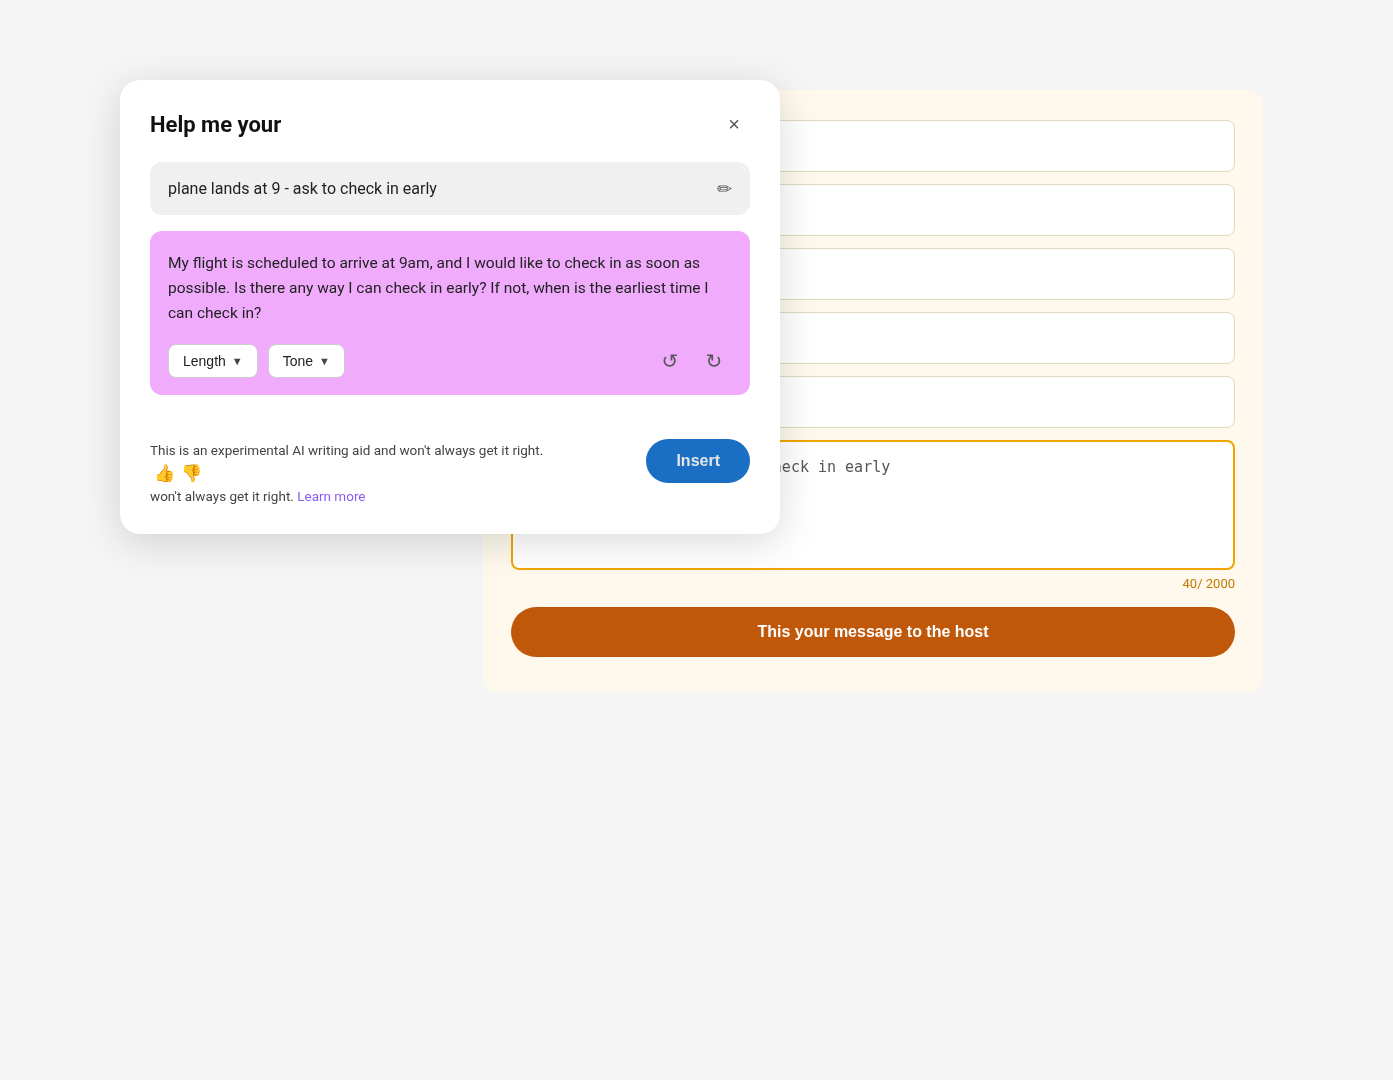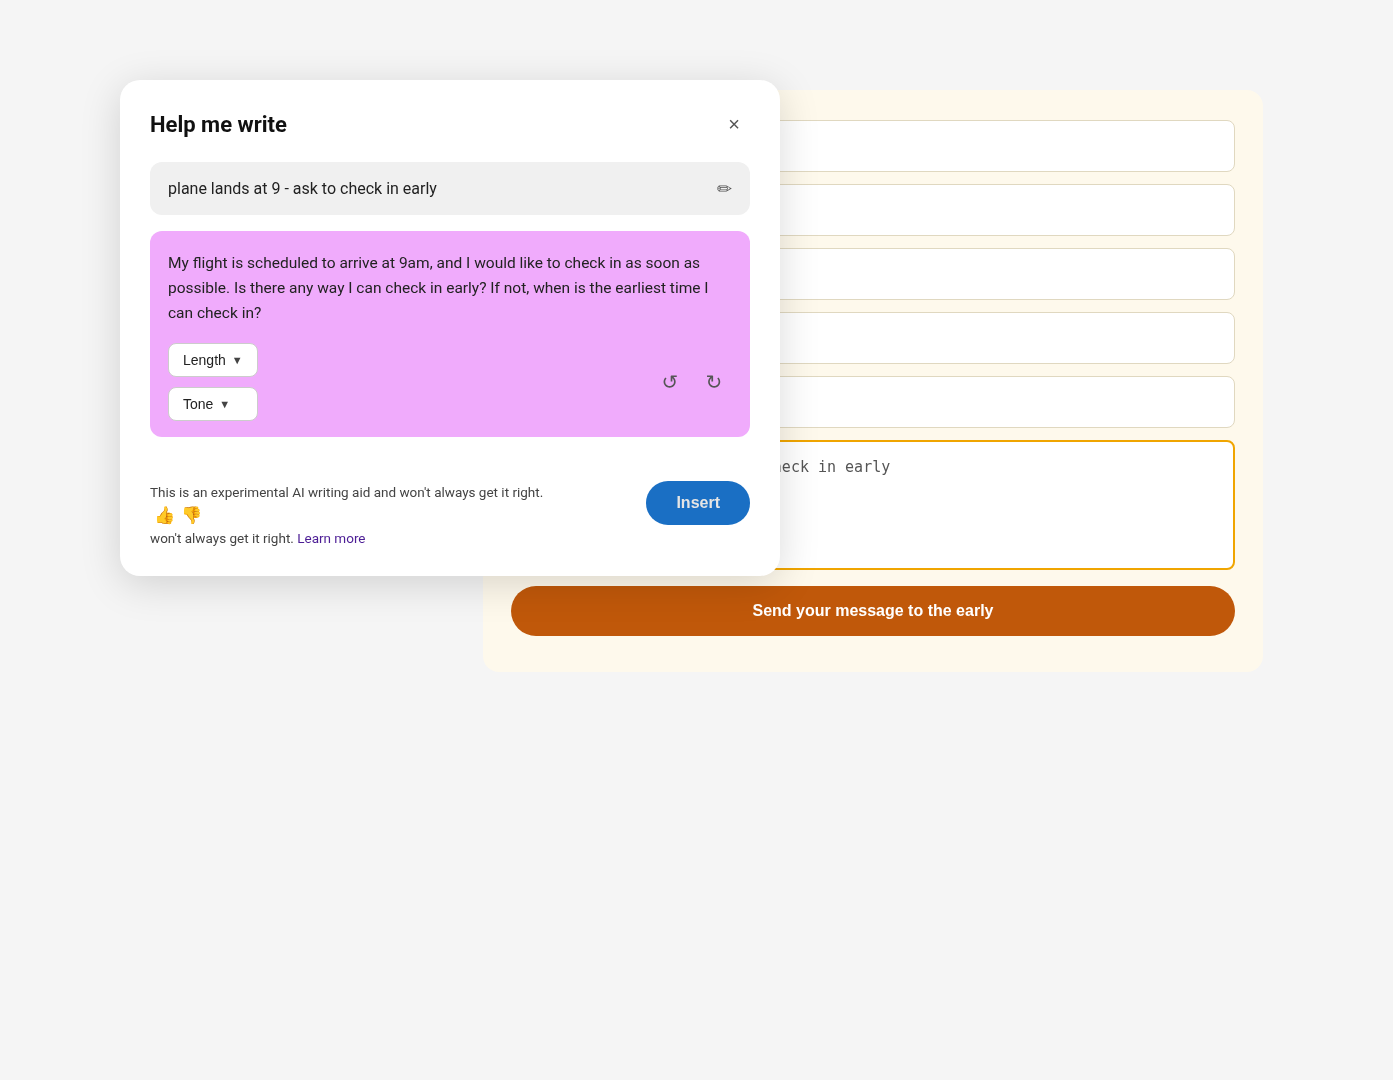--- a/index.html
+++ b/index.html
@@ -152,21 +152,20 @@
 
     .controls-row {
       display: flex;
       align-items: center;
       justify-content: space-between;
     }
 
     .dropdowns {
       display: flex;
       gap: 10px;
-      flex-direction: column;
     }
 
     .dropdown-btn {
       background: #fff;
       border: 1.5px solid #ccc;
       border-radius: 8px;
       padding: 8px 14px;
       font-size: 14px;
       color: #222;
       cursor: pointer;
@@ -207,21 +206,21 @@
 
     .disclaimer {
       font-size: 13.5px;
       color: #444;
       line-height: 1.5;
       max-width: 420px;
       margin-top: 25px;
     }
 
     .learn-more {
-      color: #4c1d95;
+      color: #8b5cf6;
       text-decoration: none;
     }
 
     .feedback-icons {
       display: inline-flex;
       gap: 6px;
       margin-left: 4px;
       vertical-align: middle;
     }
 
@@ -245,26 +244,27 @@
 </head>
 <body>
 
 <div class="booking-card">
   <div class="booking-input checkout">Check out - Mar 1</div>
   <div class="booking-input"></div>
   <div class="booking-input"></div>
   <div class="booking-input"></div>
   <div class="booking-input"></div>
   <textarea class="booking-textarea" style="">plane lands at 9 - ask to check in early</textarea>
-  <button class="send-button">Send your message to the early</button>
+  <div class="char-count">40/ 2000</div>
+  <button class="send-button">This your message to the host</button>
 </div>
 
 <div class="modal">
   <div class="modal-header">
-    <span class="modal-title">Help me write</span>
+    <span class="modal-title">Help me your</span>
     <button class="close-btn">×</button>
   </div>
 
   <div class="prompt-box">
     <span class="prompt-text">plane lands at 9 - ask to check in early</span>
     <span class="edit-icon">✏</span>
   </div>
 
   <div class="generated-box">
     <p class="generated-text">My flight is scheduled to arrive at 9am, and I would like to check in as soon as possible. Is there any way I can check in early? If not, when is the earliest time I can check in?</p>

